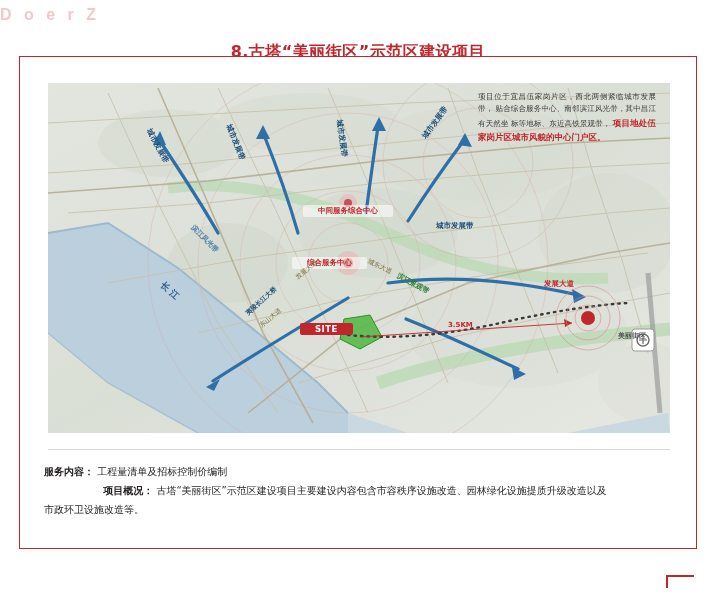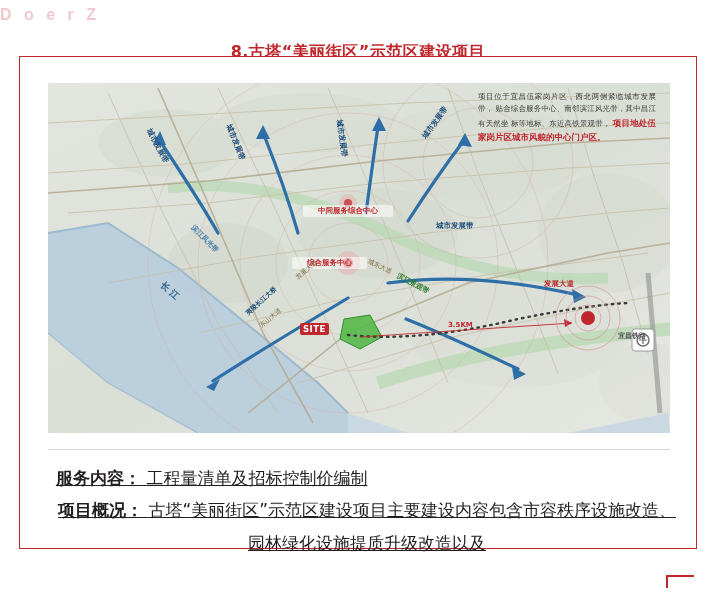--- a/index.html
+++ b/index.html
@@ -69,28 +69,27 @@
   .divider {
     position: absolute;
     left: 28px;
     top: 392px;
     width: 622px;
     height: 1px;
     background: #d8d8d8;
   }
   .body-text {
     position: absolute;
-    left: 36px;
+    left: 24px;
     top: 405px;
     width: 622px;
-    font-size: 17px;
+    font-size: 10px;
     color: #231f20;
     line-height: 1.9;
     font-family: "DejaVu Sans", "Liberation Sans", sans-serif;
-    text-decoration: underline;
   }
   .body-text .row { display: block; }
   .body-text .lbl { font-weight: bold; }
   .body-text .p2 { display: block; text-indent: 0; text-align: center; }
   .body-text .p2-ind { display: block; }
 
   
   .corner-mark {
     position: absolute;
     right: 22px;
@@ -125,21 +124,21 @@
 
   .belt { color: #1f4e79; font-size: 7.5px; font-weight: bold; }
   .center-lbl {
     color: #c0272d; font-size: 7.5px; font-weight: bold;
     background: rgba(255,255,255,0.55); padding: 1px 15px; border-radius: 2px;
   }
   .river { color: #2a5d8f; font-size: 9px; font-weight: bold; }
   .green-belt { color: #2e7d32; font-size: 7px; font-weight: bold; }
   .site-tag {
     color: #ffffff; background: #c0272d; font-size: 8.5px; font-weight: bold;
-    padding: 1px 3px; border-radius: 2px; letter-spacing: 0.5px;
+    padding: 1px 15px; border-radius: 2px; letter-spacing: 0.5px;
   }
   .dist { color: #c0272d; font-size: 7px; font-weight: bold; }
   .stn { color: #c0272d; font-size: 7.5px; font-weight: bold; }
   .rail { color: #555; font-size: 7px; font-weight: bold; }
   .road-lbl { color: #7a6a3a; font-size: 6.5px; }
   .bridge { color: #1f4e79; font-size: 6.5px; font-weight: bold; }
 </style>
 </head>
 <body>
 
@@ -275,39 +274,42 @@
     <div class="ov center-lbl" style="left:244px; top:174px;">综合服务中心</div>
 
     <div class="ov river" style="left:118px; top:196px; transform:rotate(42deg); transform-origin:left top;">长  江</div>
     <div class="ov green-belt" style="left:148px; top:140px; transform:rotate(45deg); transform-origin:left top; color:#4a7fae;">滨江风光带</div>
     <div class="ov green-belt" style="left:352px; top:188px; transform:rotate(28deg); transform-origin:left top;">滨江景观带</div>
 
     <div class="ov site-tag" style="left:252px; top:240px;">SITE</div>
 
     <div class="ov dist" style="left:400px; top:238px;">3.5KM</div>
     <div class="ov stn" style="left:496px; top:196px;">发展大道</div>
-    <div class="ov rail" style="left:570px; top:248px;">宜昌铁路</div>
+    <div class="ov rail" style="left:570px; top:248px;">美丽街区</div>
 
     <div class="ov bridge" style="left:196px; top:228px; transform:rotate(-42deg); transform-origin:left top;">夷陵长江大桥</div>
     <div class="ov road-lbl" style="left:246px; top:192px; transform:rotate(-40deg); transform-origin:left top;">发展大道</div>
     <div class="ov road-lbl" style="left:210px; top:240px; transform:rotate(-40deg); transform-origin:left top;">东山大道</div>
     <div class="ov road-lbl" style="left:322px; top:174px; transform:rotate(26deg); transform-origin:left top;">城东大道</div>
   </div>
 
   <div class="divider"></div>
 
   <div class="body-text">
     <span class="row">
       <span class="lbl">服务内容：</span>
       <span>工程量清单及招标控制价编制</span>
     </span>
     <span class="p2">
       <span class="lbl">项目概况：</span>
       <span>古塔“美丽街区”示范区建设项目主要建设内容包含市容秩序设施改造、园林绿化设施提质升级改造以及</span>
     </span>
+    <span class="p2-ind">
+      <span>市政环卫设施改造等。</span>
+    </span>
   </div>
 
 </div>
 
 <div class="corner-mark">
   <i class="h"></i>
     <i class="v"></i>
 </div>
 
 </body></html>

